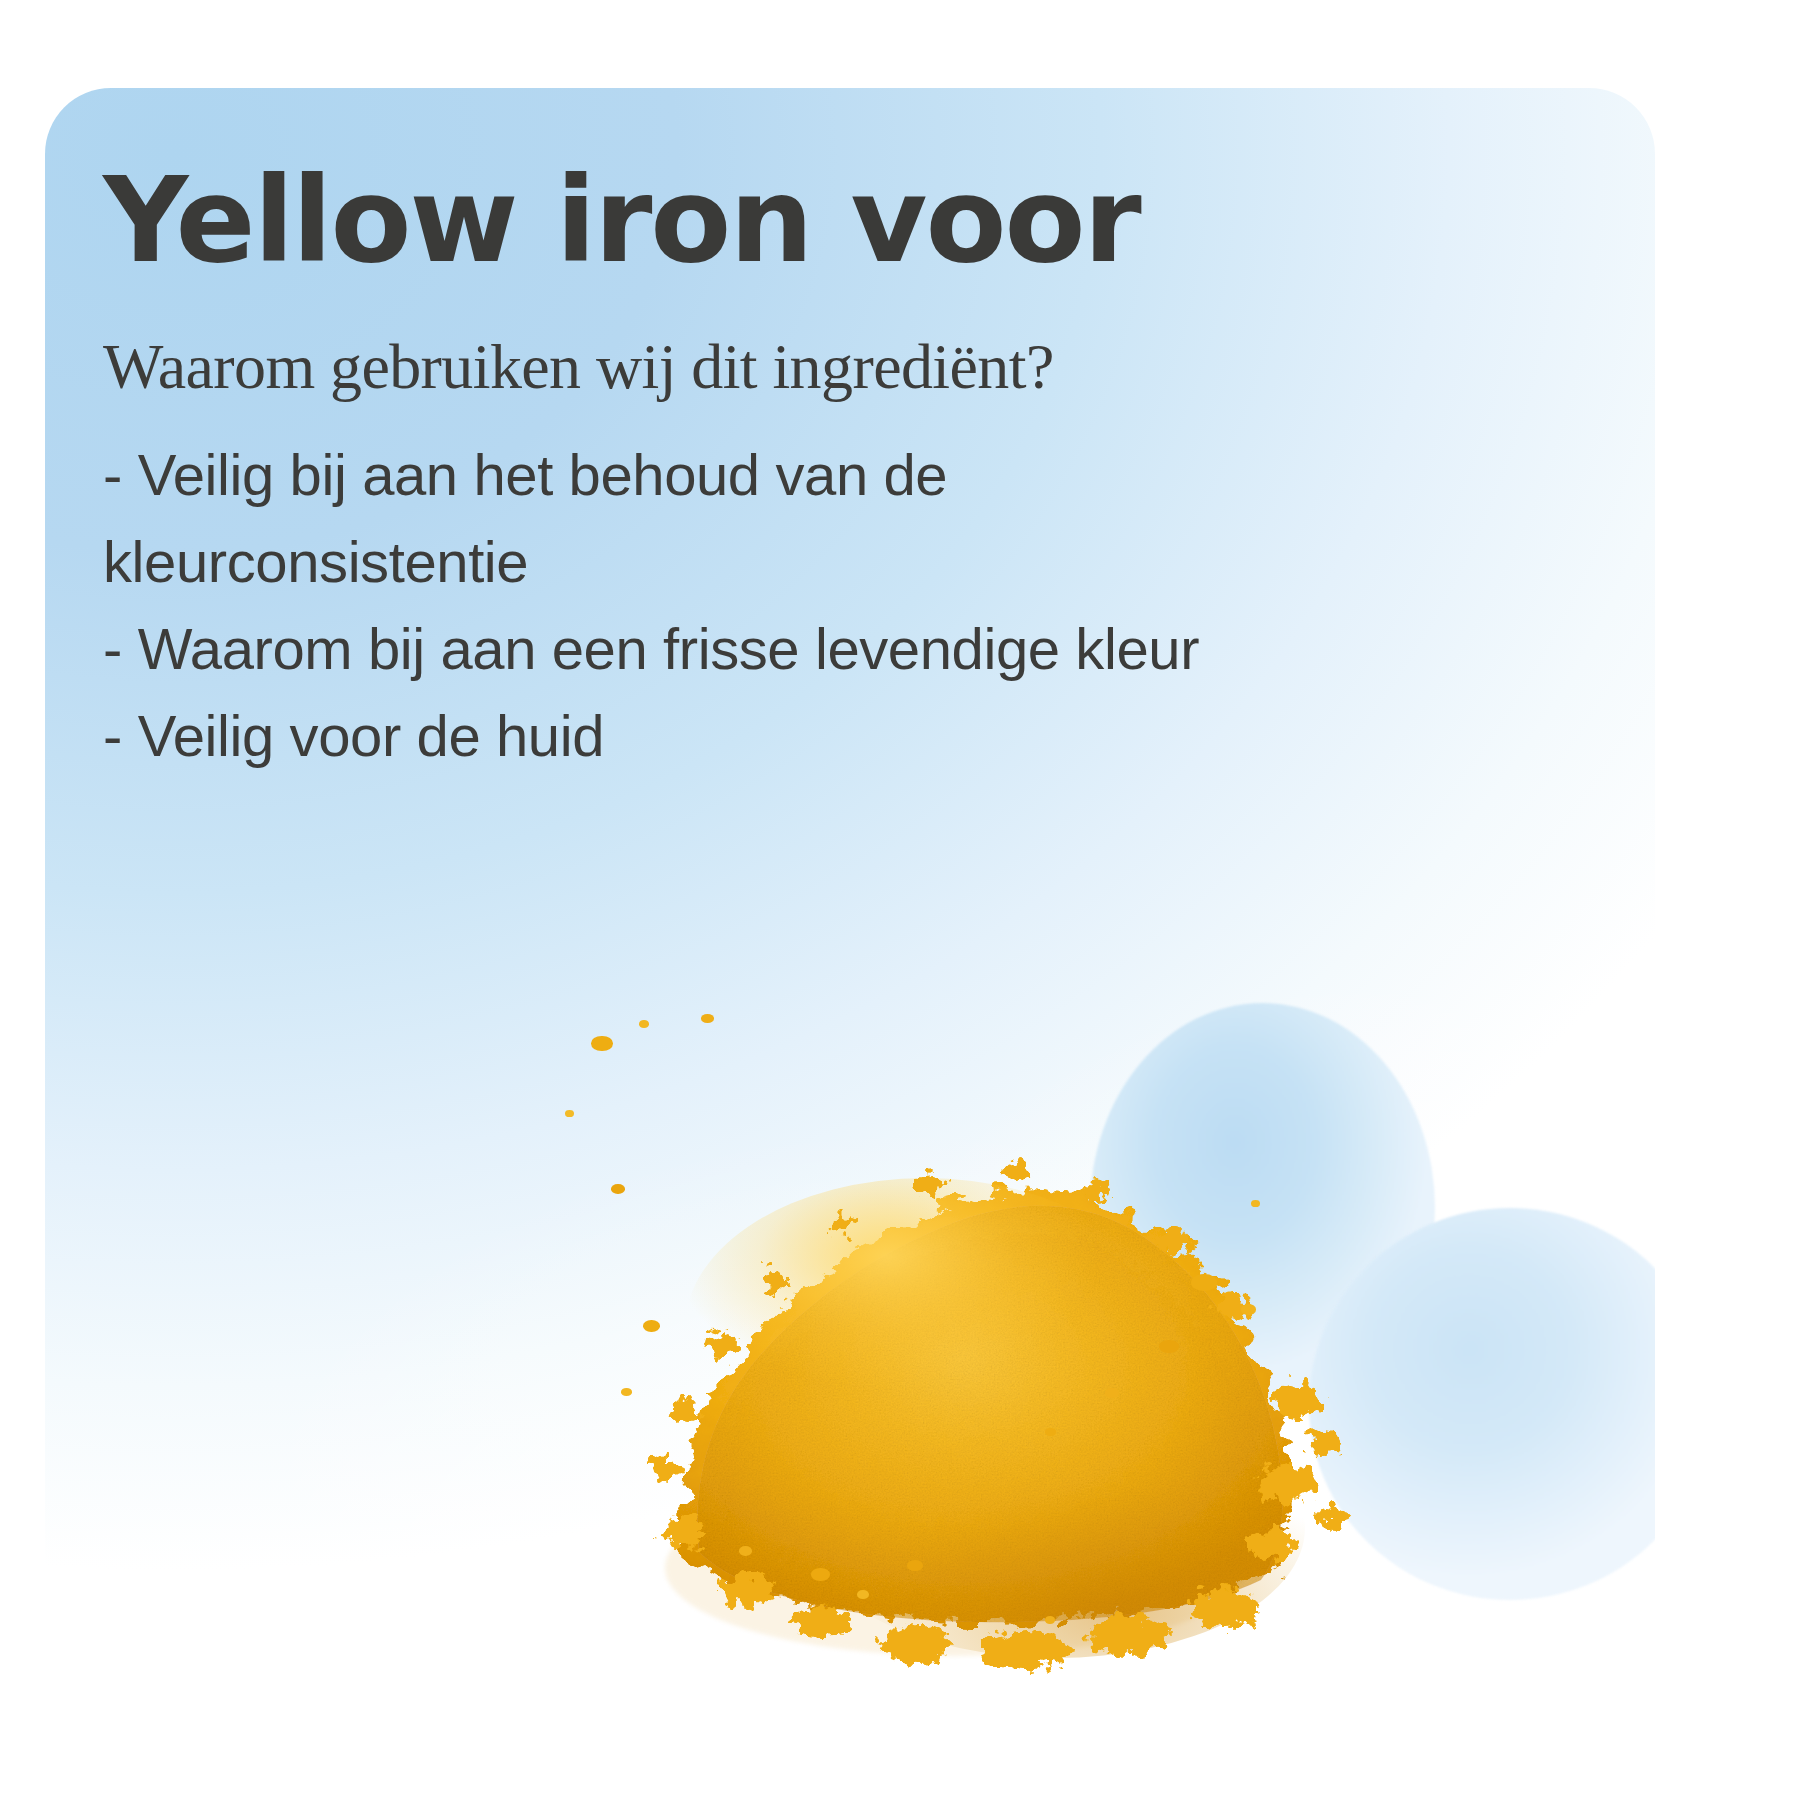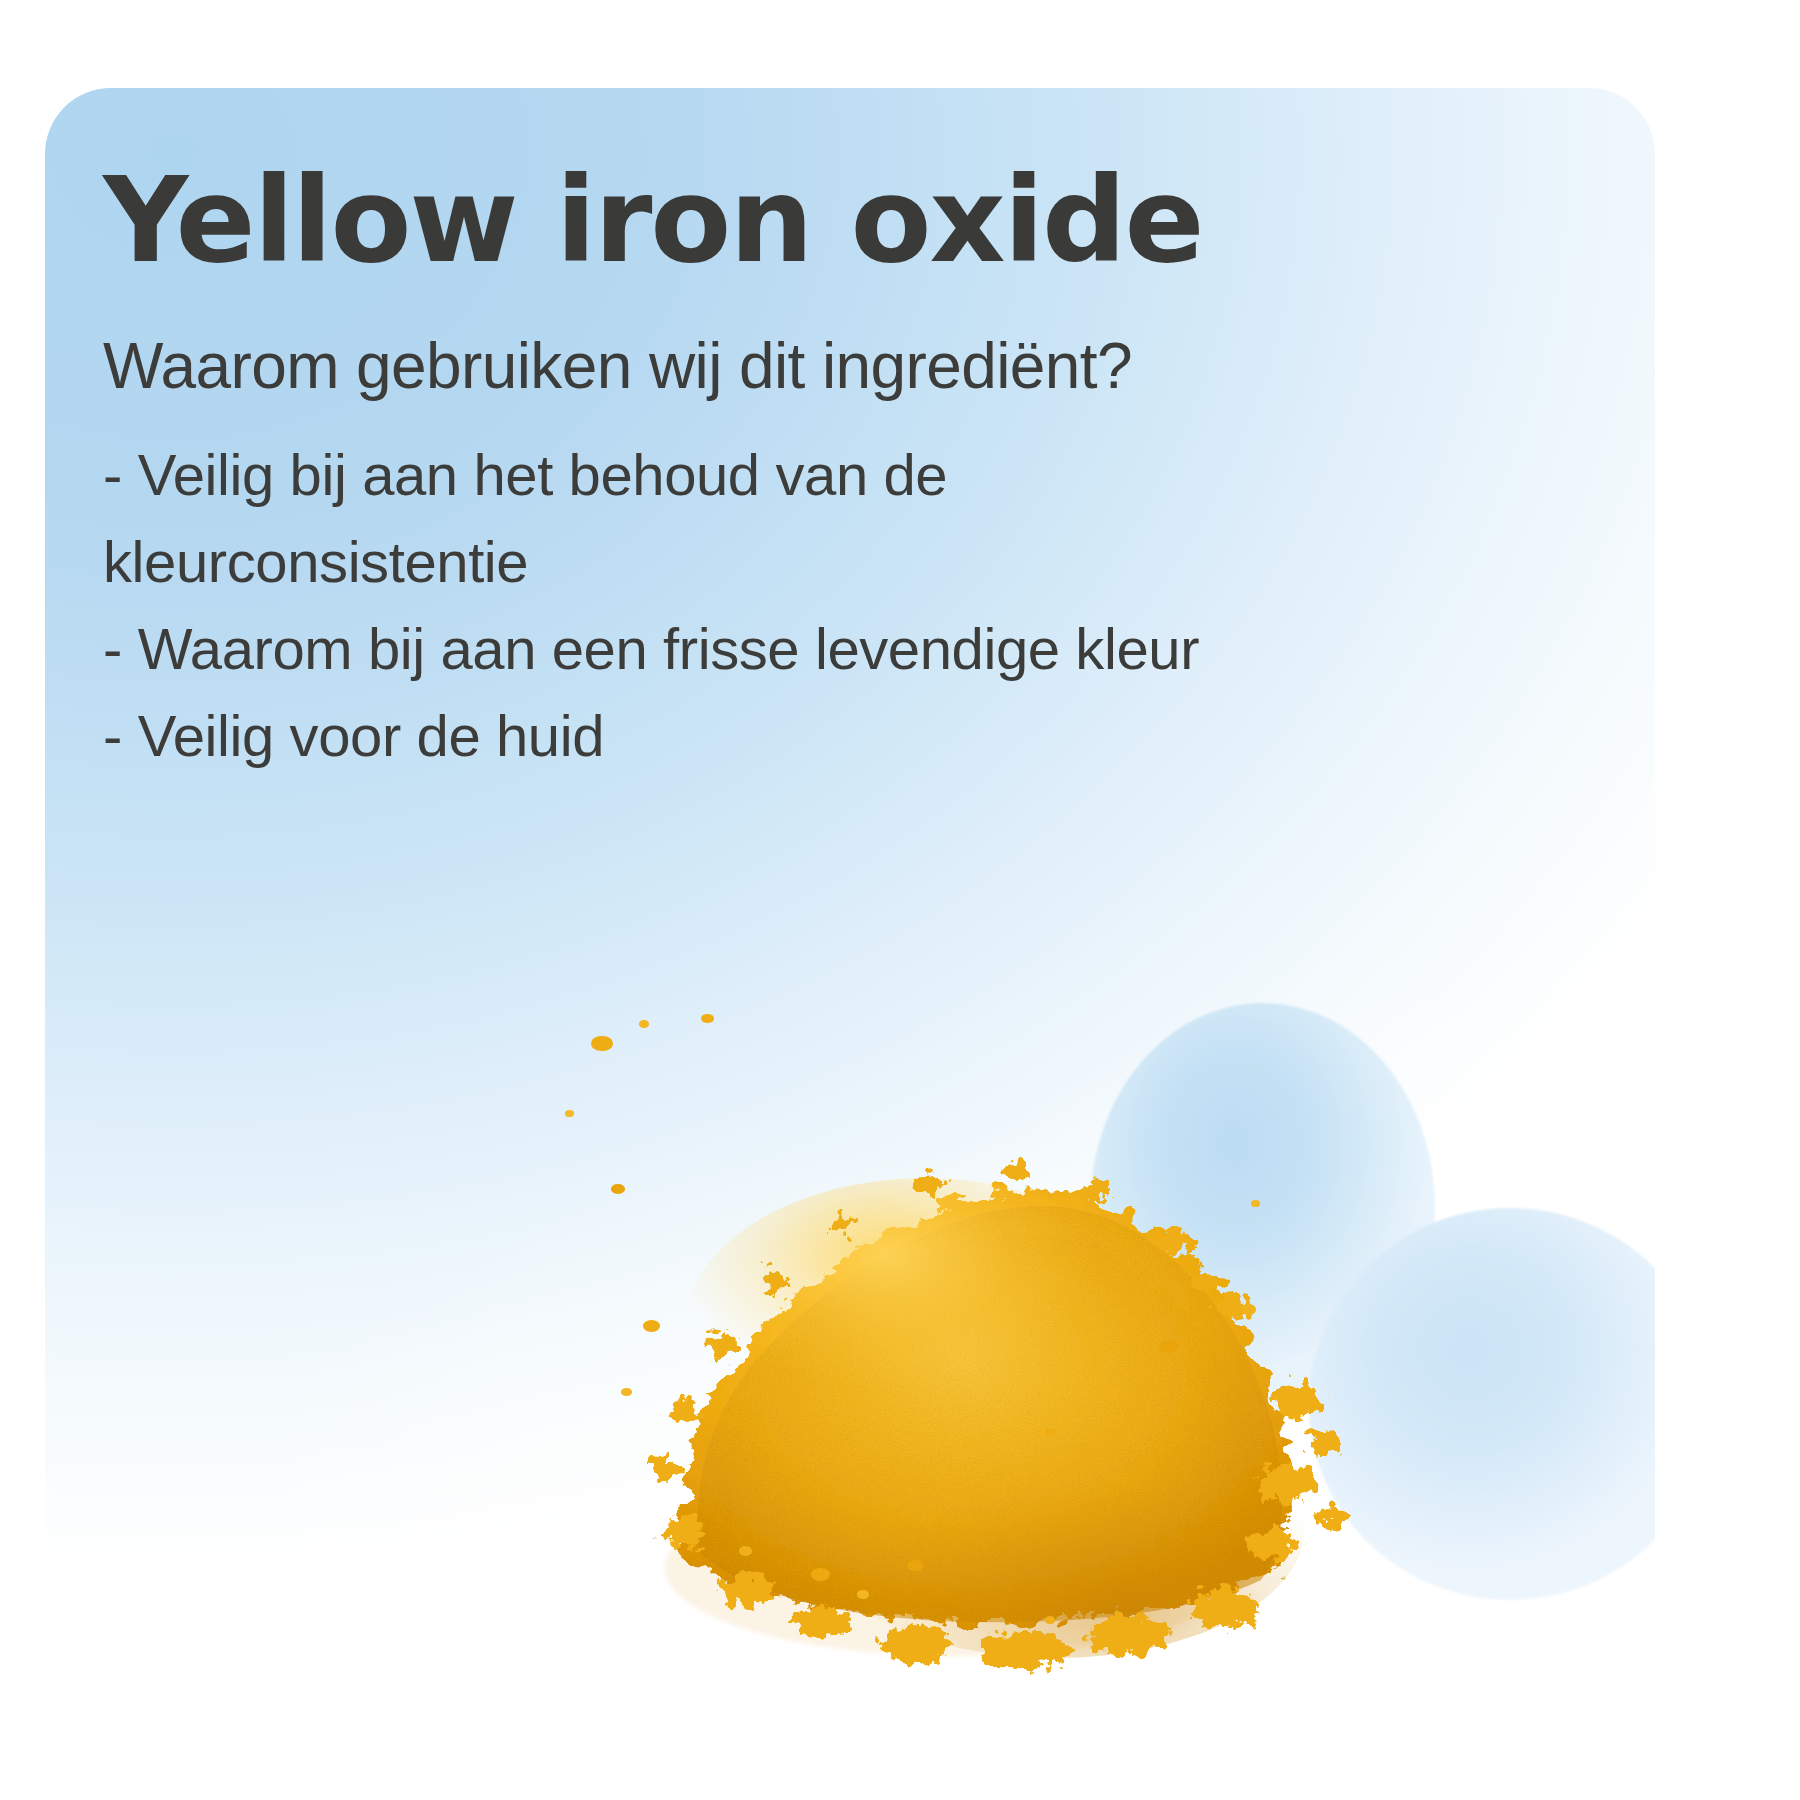--- a/index.html
+++ b/index.html
@@ -46,21 +46,21 @@
     font-family:"DejaVu Sans", sans-serif;
     font-weight:700;
     font-size:118px;
     line-height:1.02;
     letter-spacing:-2.0px;
     color:#3a3a38;
     white-space:nowrap;
   }
   .subtitle {
     margin-top:52px;
-    font-family:Liberation Sans, sans-serif;
+    font-family:Liberation Serif, serif;
     font-weight:400;
     font-size:64px;
     line-height:1.08;
     letter-spacing:-0.6px;
     color:#3c3c3a;
     white-space:nowrap;
   }
   .bullets { margin-top:30px; }
   .bullet {
     font-family:"Liberation Sans", sans-serif;
@@ -236,21 +236,21 @@
     <div class="speck" style="left:1060px; top:1300px; width:14px; height:10px; background:#f0b01a;"></div>
     <div class="speck" style="left:1000px; top:1340px; width:11px; height:8px;  background:#eead12;"></div>
     <div class="speck" style="left:766px;  top:1480px; width:19px; height:13px; background:#eda90f;"></div>
     <div class="speck" style="left:812px;  top:1502px; width:12px; height:9px;  background:#f2b722;"></div>
     <div class="speck" style="left:862px;  top:1472px; width:16px; height:11px; background:#eaa50d;"></div>
     <div class="speck" style="left:694px;  top:1458px; width:13px; height:10px; background:#f0b01a;"></div>
     <div class="speck" style="left:1000px; top:1528px; width:10px; height:8px;  background:#f0b01a;"></div>
     <div class="speck" style="left:1206px; top:1112px; width:9px;  height:7px;  background:#f2b722;"></div>
 
     <div class="content">
-      <div class="title">Yellow iron oxide</div>
+      <div class="title">Yellow iron voor</div>
 
       <div class="subtitle">Waarom gebruiken wij dit ingrediënt?</div>
 
       <div class="bullets">
         <div class="bullet">- Veilig bij aan het behoud van de</div>
         <div class="bullet">kleurconsistentie</div>
         <div class="bullet">- Waarom bij aan een frisse levendige kleur</div>
         <div class="bullet">- Veilig voor de huid</div>
       </div>
     </div>

